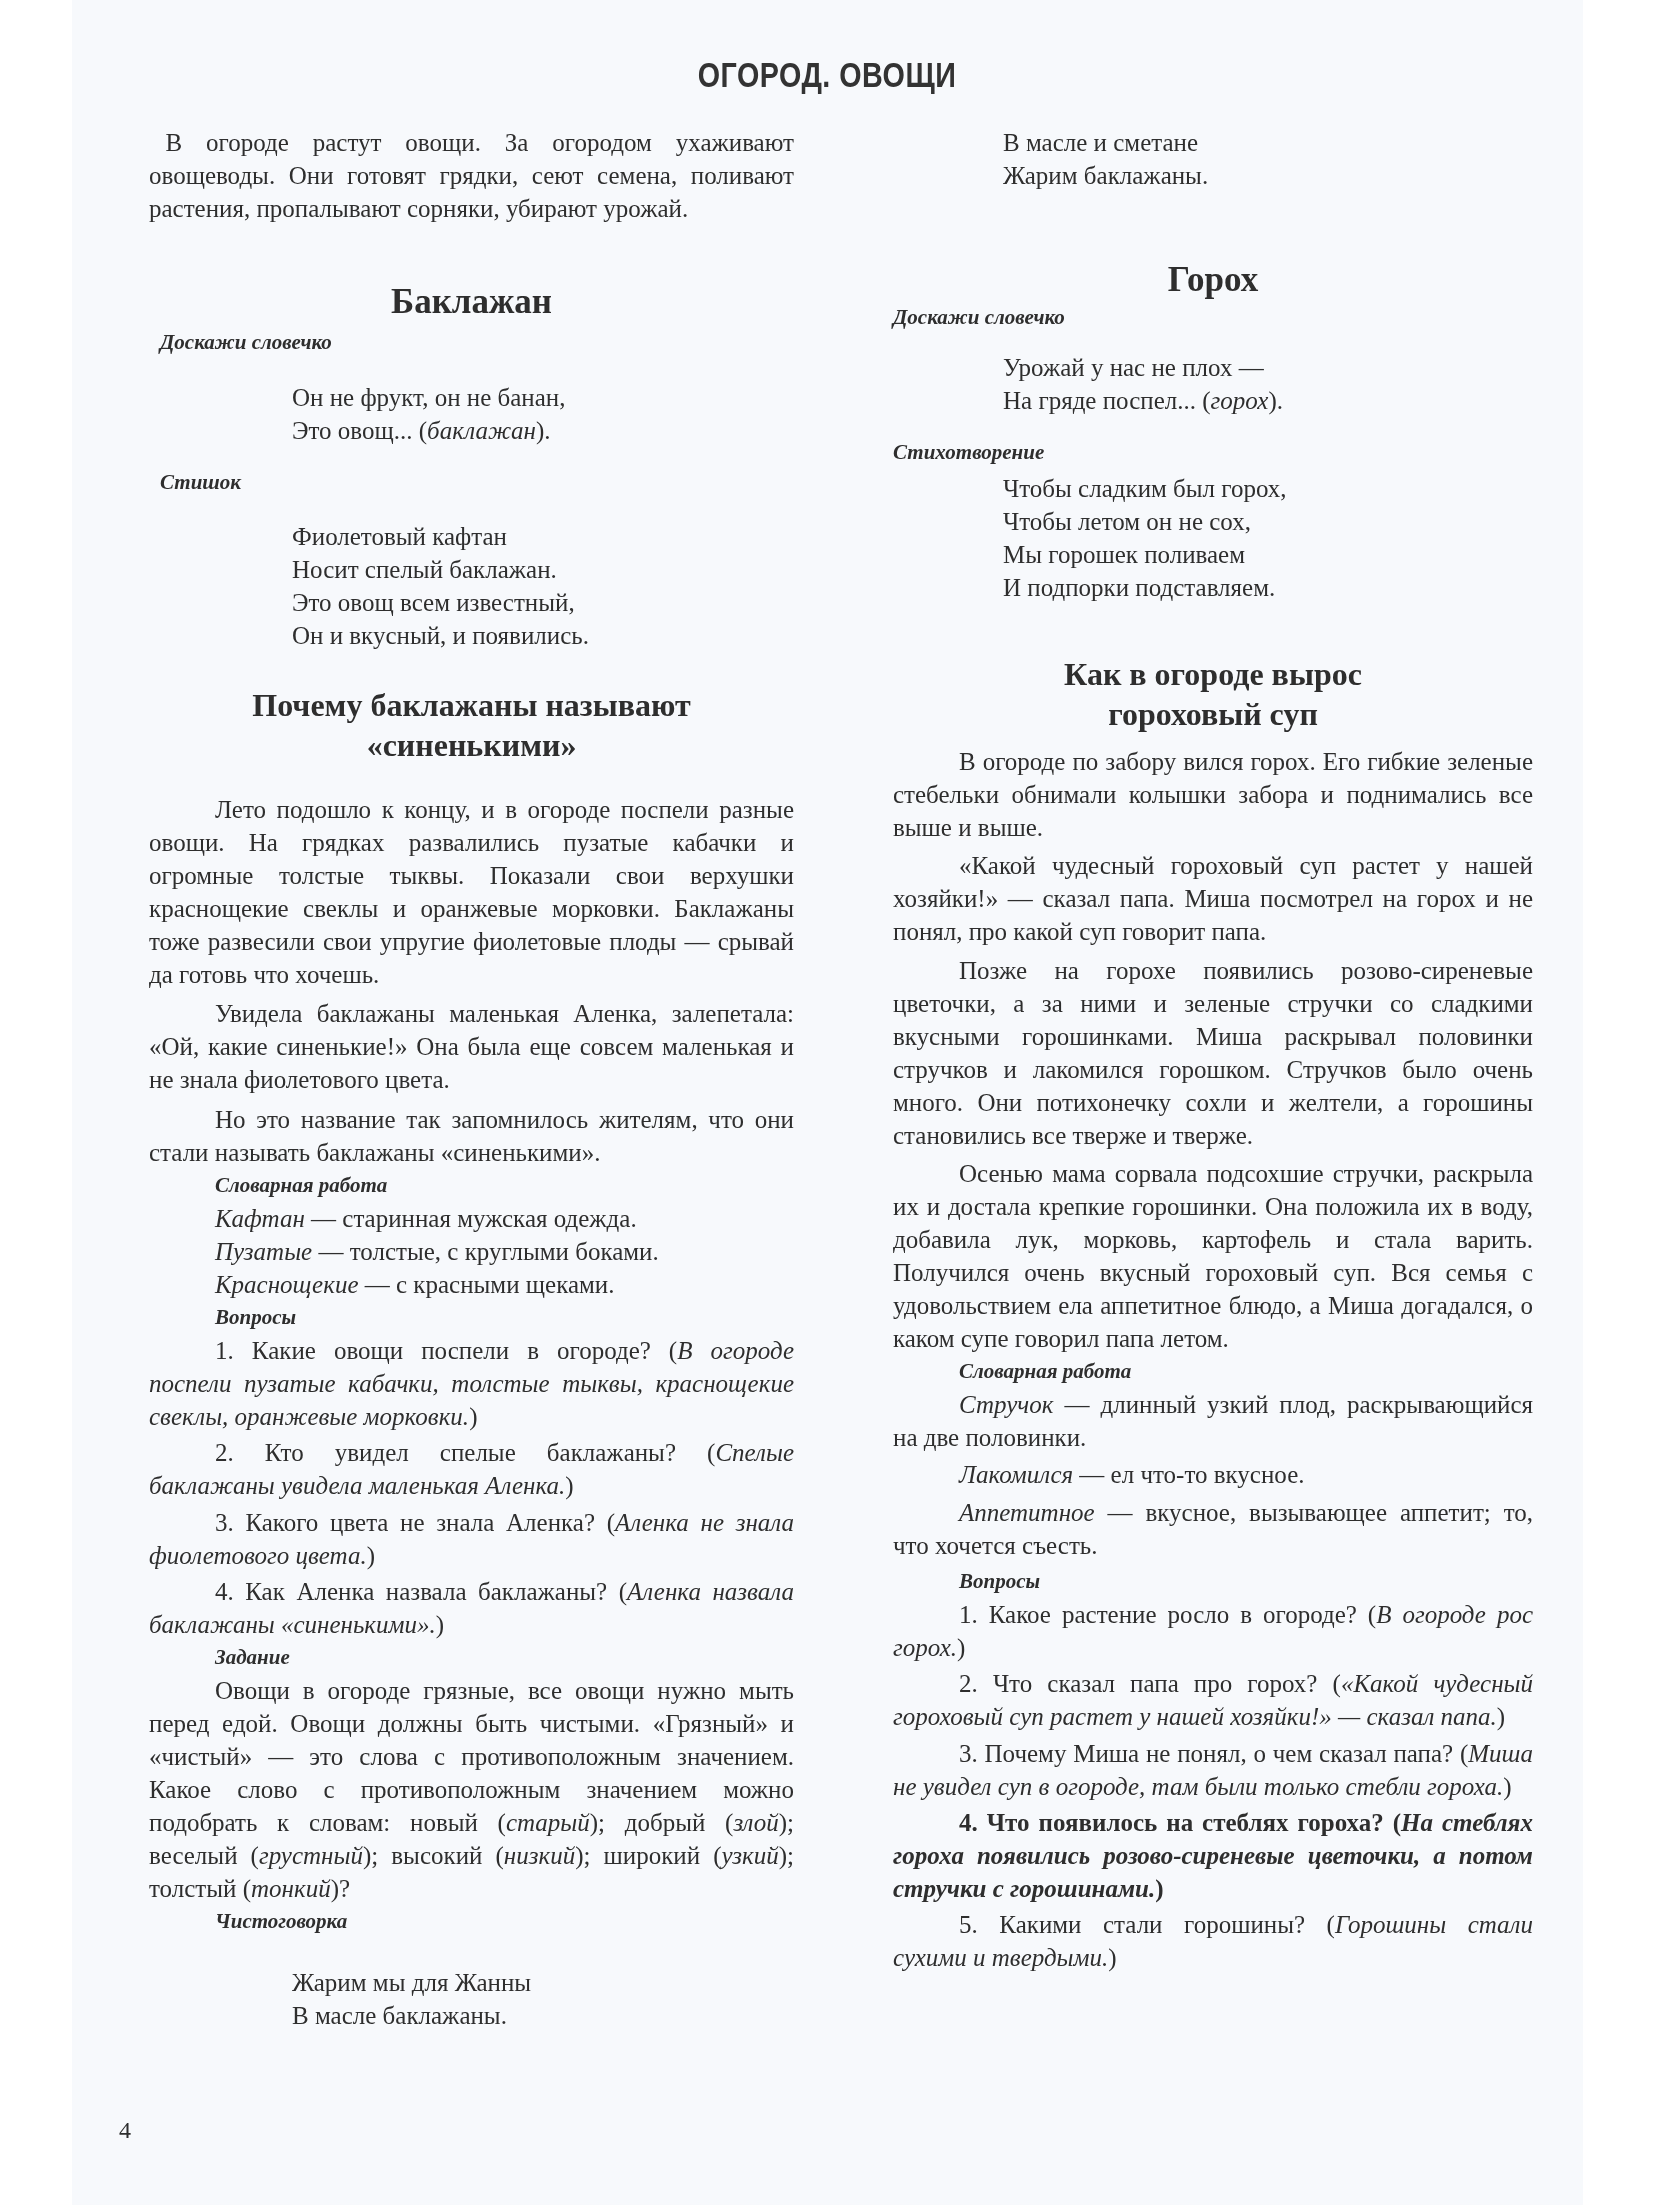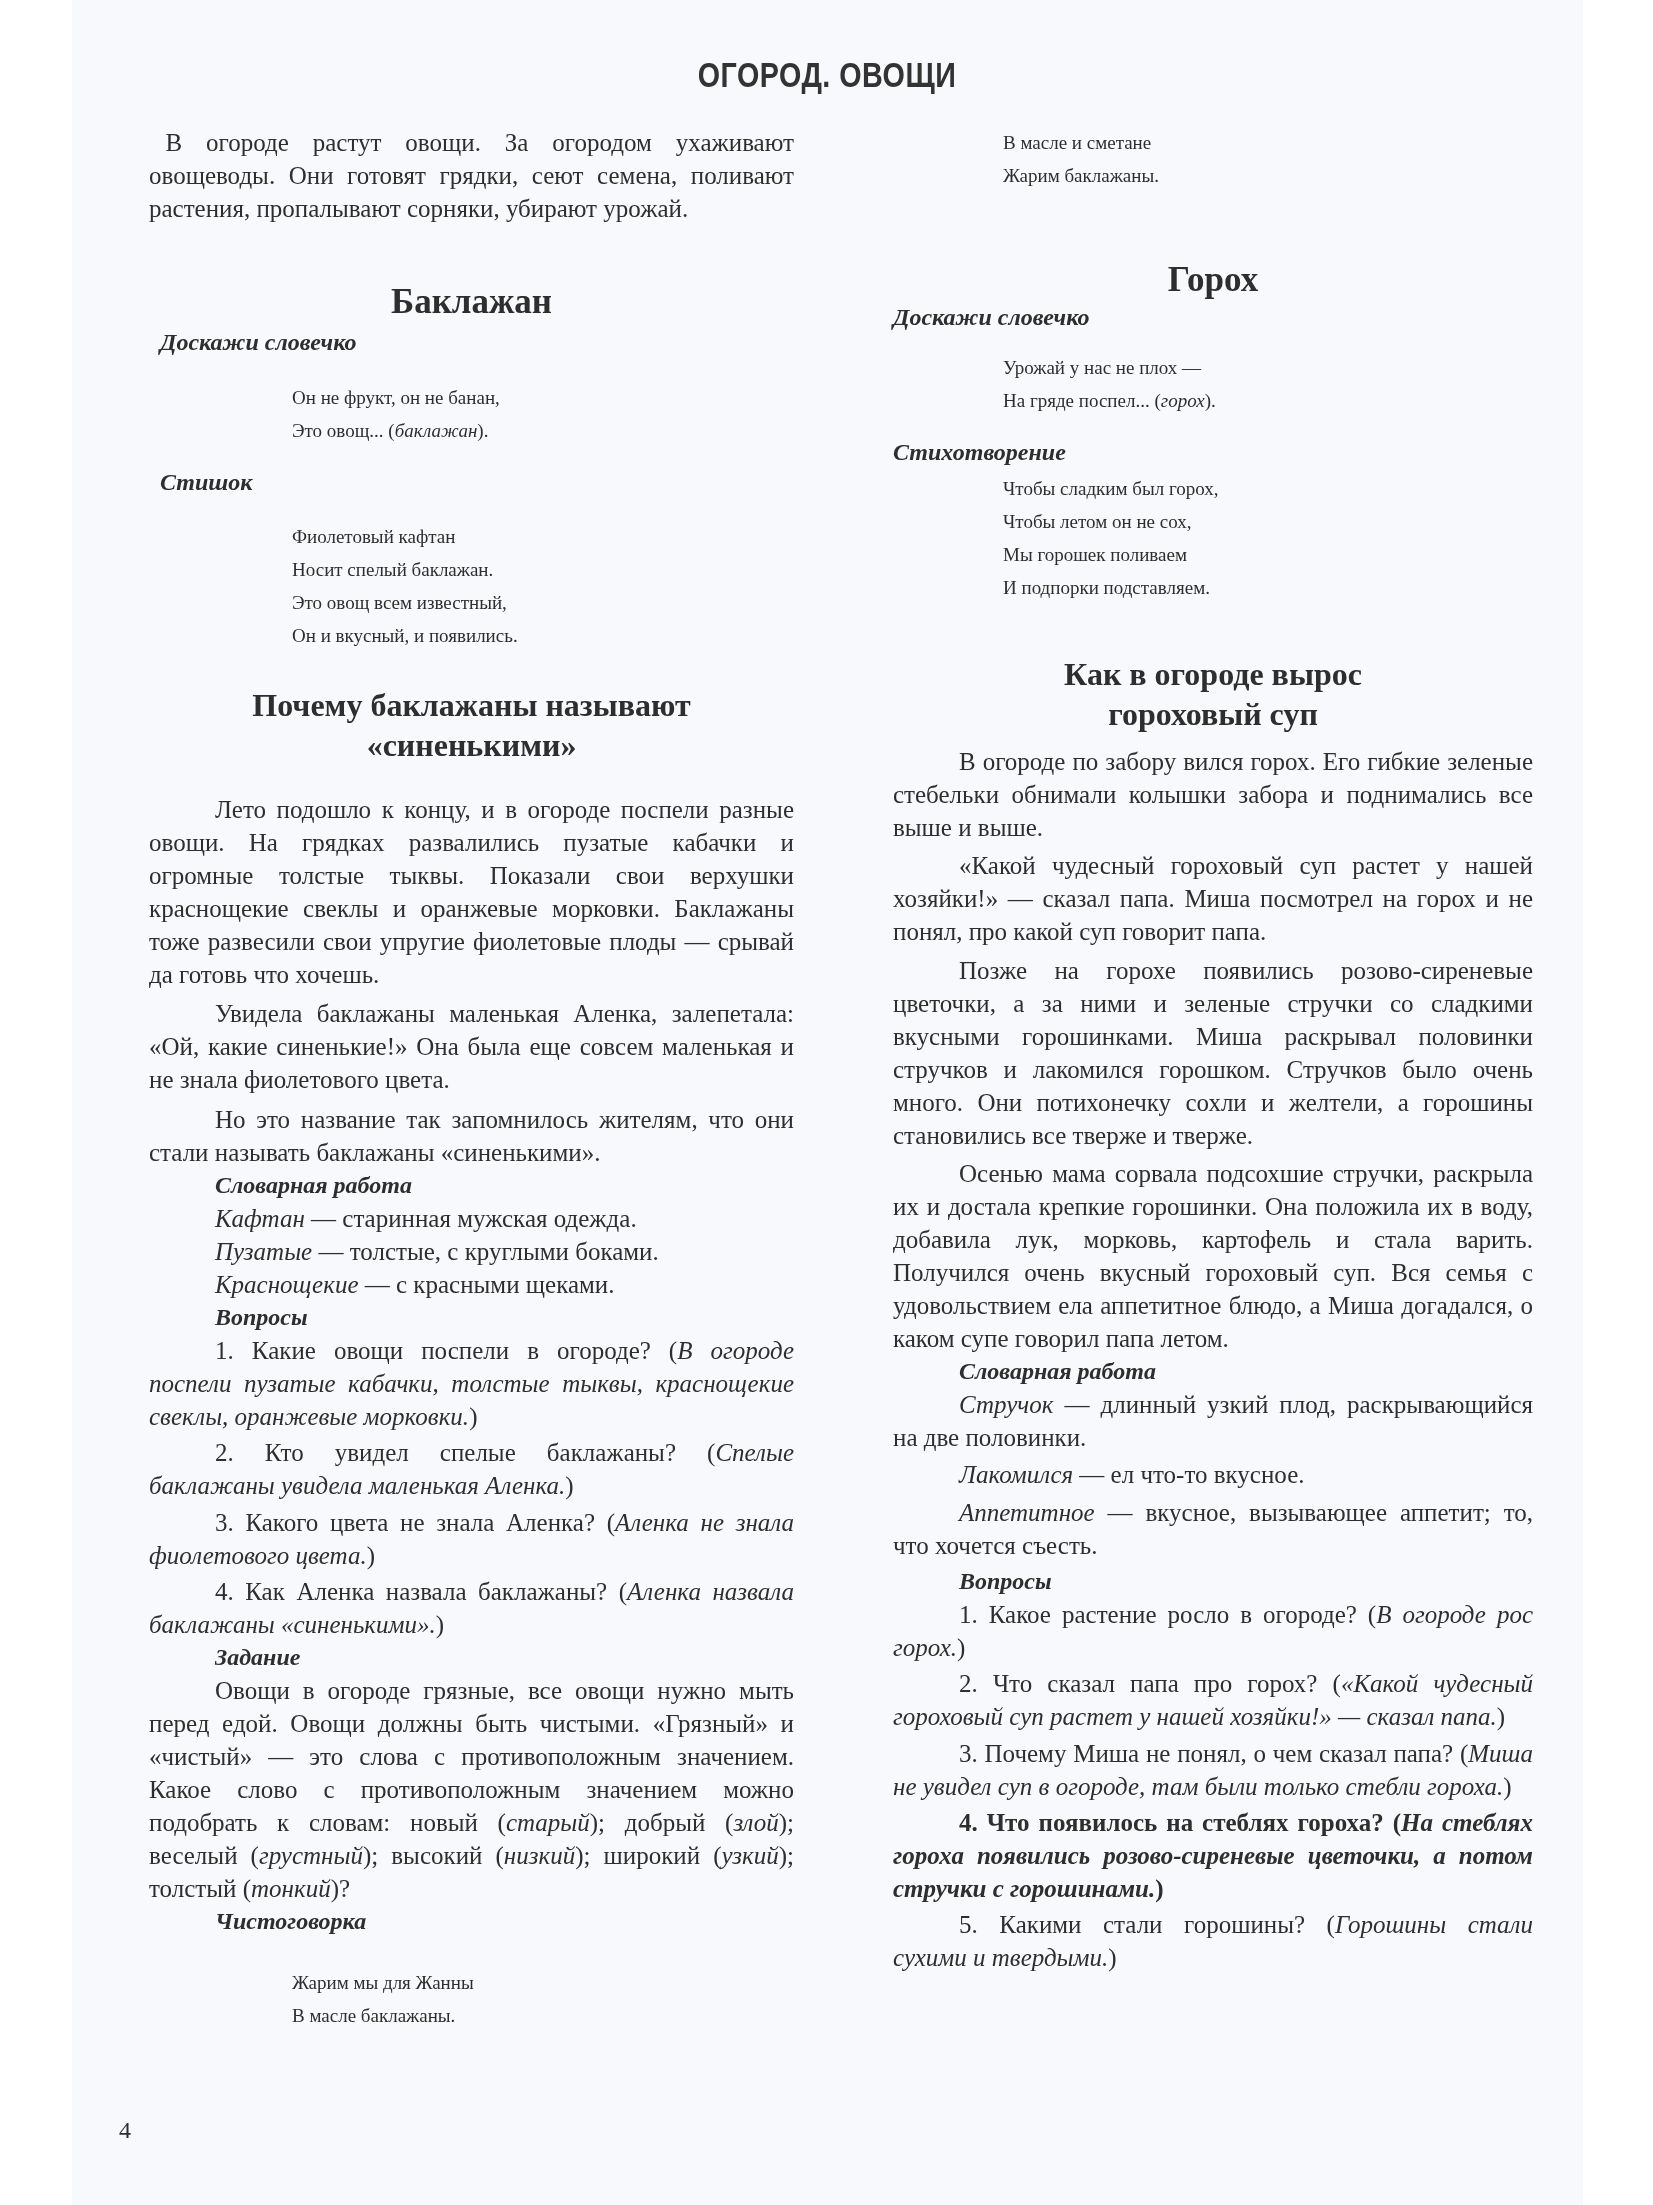--- a/index.html
+++ b/index.html
@@ -6,23 +6,23 @@
   body { width:1654px; height:2205px; background:#ffffff; position:relative; overflow:hidden;
          font-family:"Liberation Serif", serif; color:#2e2e2e; }
   .paper { position:absolute; left:72px; top:0; width:1511px; height:2205px; background:#f7f9fc; }
   .abs { position:absolute; }
   .title { left:0; width:1654px; top:55px; text-align:center; font-family:"Liberation Sans", sans-serif;
            font-weight:bold; font-size:35px; letter-spacing:0.6px; color:#333; transform:scaleX(0.82); }
   .col { position:absolute; font-size:25px; line-height:33px; }
   .col p { margin:0; text-align:justify; text-indent:66px; }
   .h2 { font-weight:bold; font-size:35px; text-align:center; line-height:43px; }
   .h3 { font-weight:bold; font-size:32px; text-align:center; line-height:40px; }
-  .sub { font-weight:bold; font-style:italic; font-size:24px; }
+  .sub { font-weight:bold; font-style:italic; font-size:21px; }
   .sub.ind { padding-left:66px; }
-  .verse { padding-left:143px; font-size:19px; line-height:33px; }
+  .verse { padding-left:143px; font-size:25px; line-height:33px; }
   i { font-style:italic; }
   .pagenum { left:119px; top:2117px; font-size:24px; }
 </style>
 </head>
 <body>
 
 <div class="paper"></div>
 
 <div class="abs title">ОГОРОД. ОВОЩИ</div>
 

